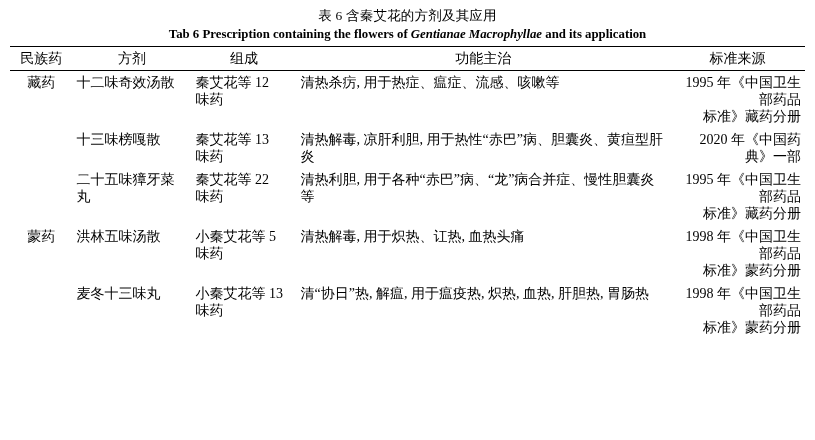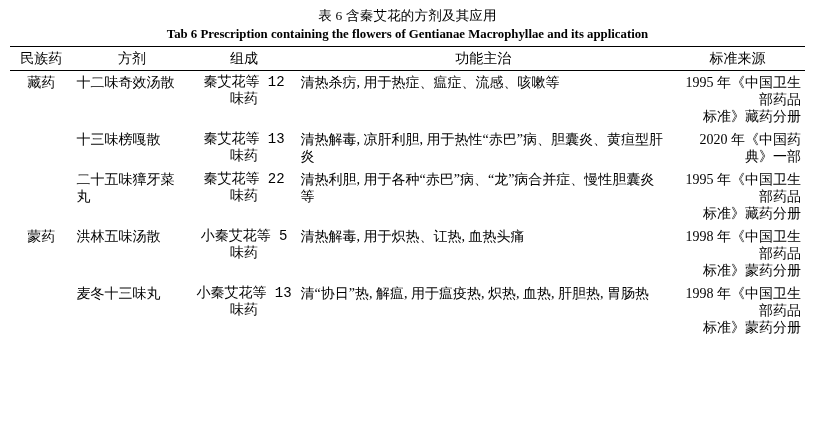--- a/index.html
+++ b/index.html
@@ -27,20 +27,21 @@
     letter-spacing: 0.2px;
   }
   .caption-en {
     text-align: center;
     font-size: 12.8px;
     font-weight: bold;
     line-height: 19px;
     margin-bottom: 2px;
   }
   .caption-en .ital {
+    font-style: italic;
   }
   table.tbl {
     border-collapse: collapse;
     width: 795px;
     table-layout: fixed;
   }
   table.tbl td, table.tbl th {
     vertical-align: top;
     font-weight: normal;
     font-size: 14px;
@@ -65,23 +66,22 @@
   .c-source { width: 134px; text-align: left; }
 
   td.group-cell {
     text-align: center;
     padding-left: 2px;
   }
   td.formula-cell {
     text-align: left;
   }
   td.comp-cell {
-    text-align: center;
+    text-align: left;
     padding-left: 5px;
-    font-family: Liberation Mono, monospace;
   }
   td.func-cell {
     text-align: left;
     padding-left: 5px;
   }
   td.source-cell {
     text-align: right;
     padding-left: 5px;
   }
 </style>

